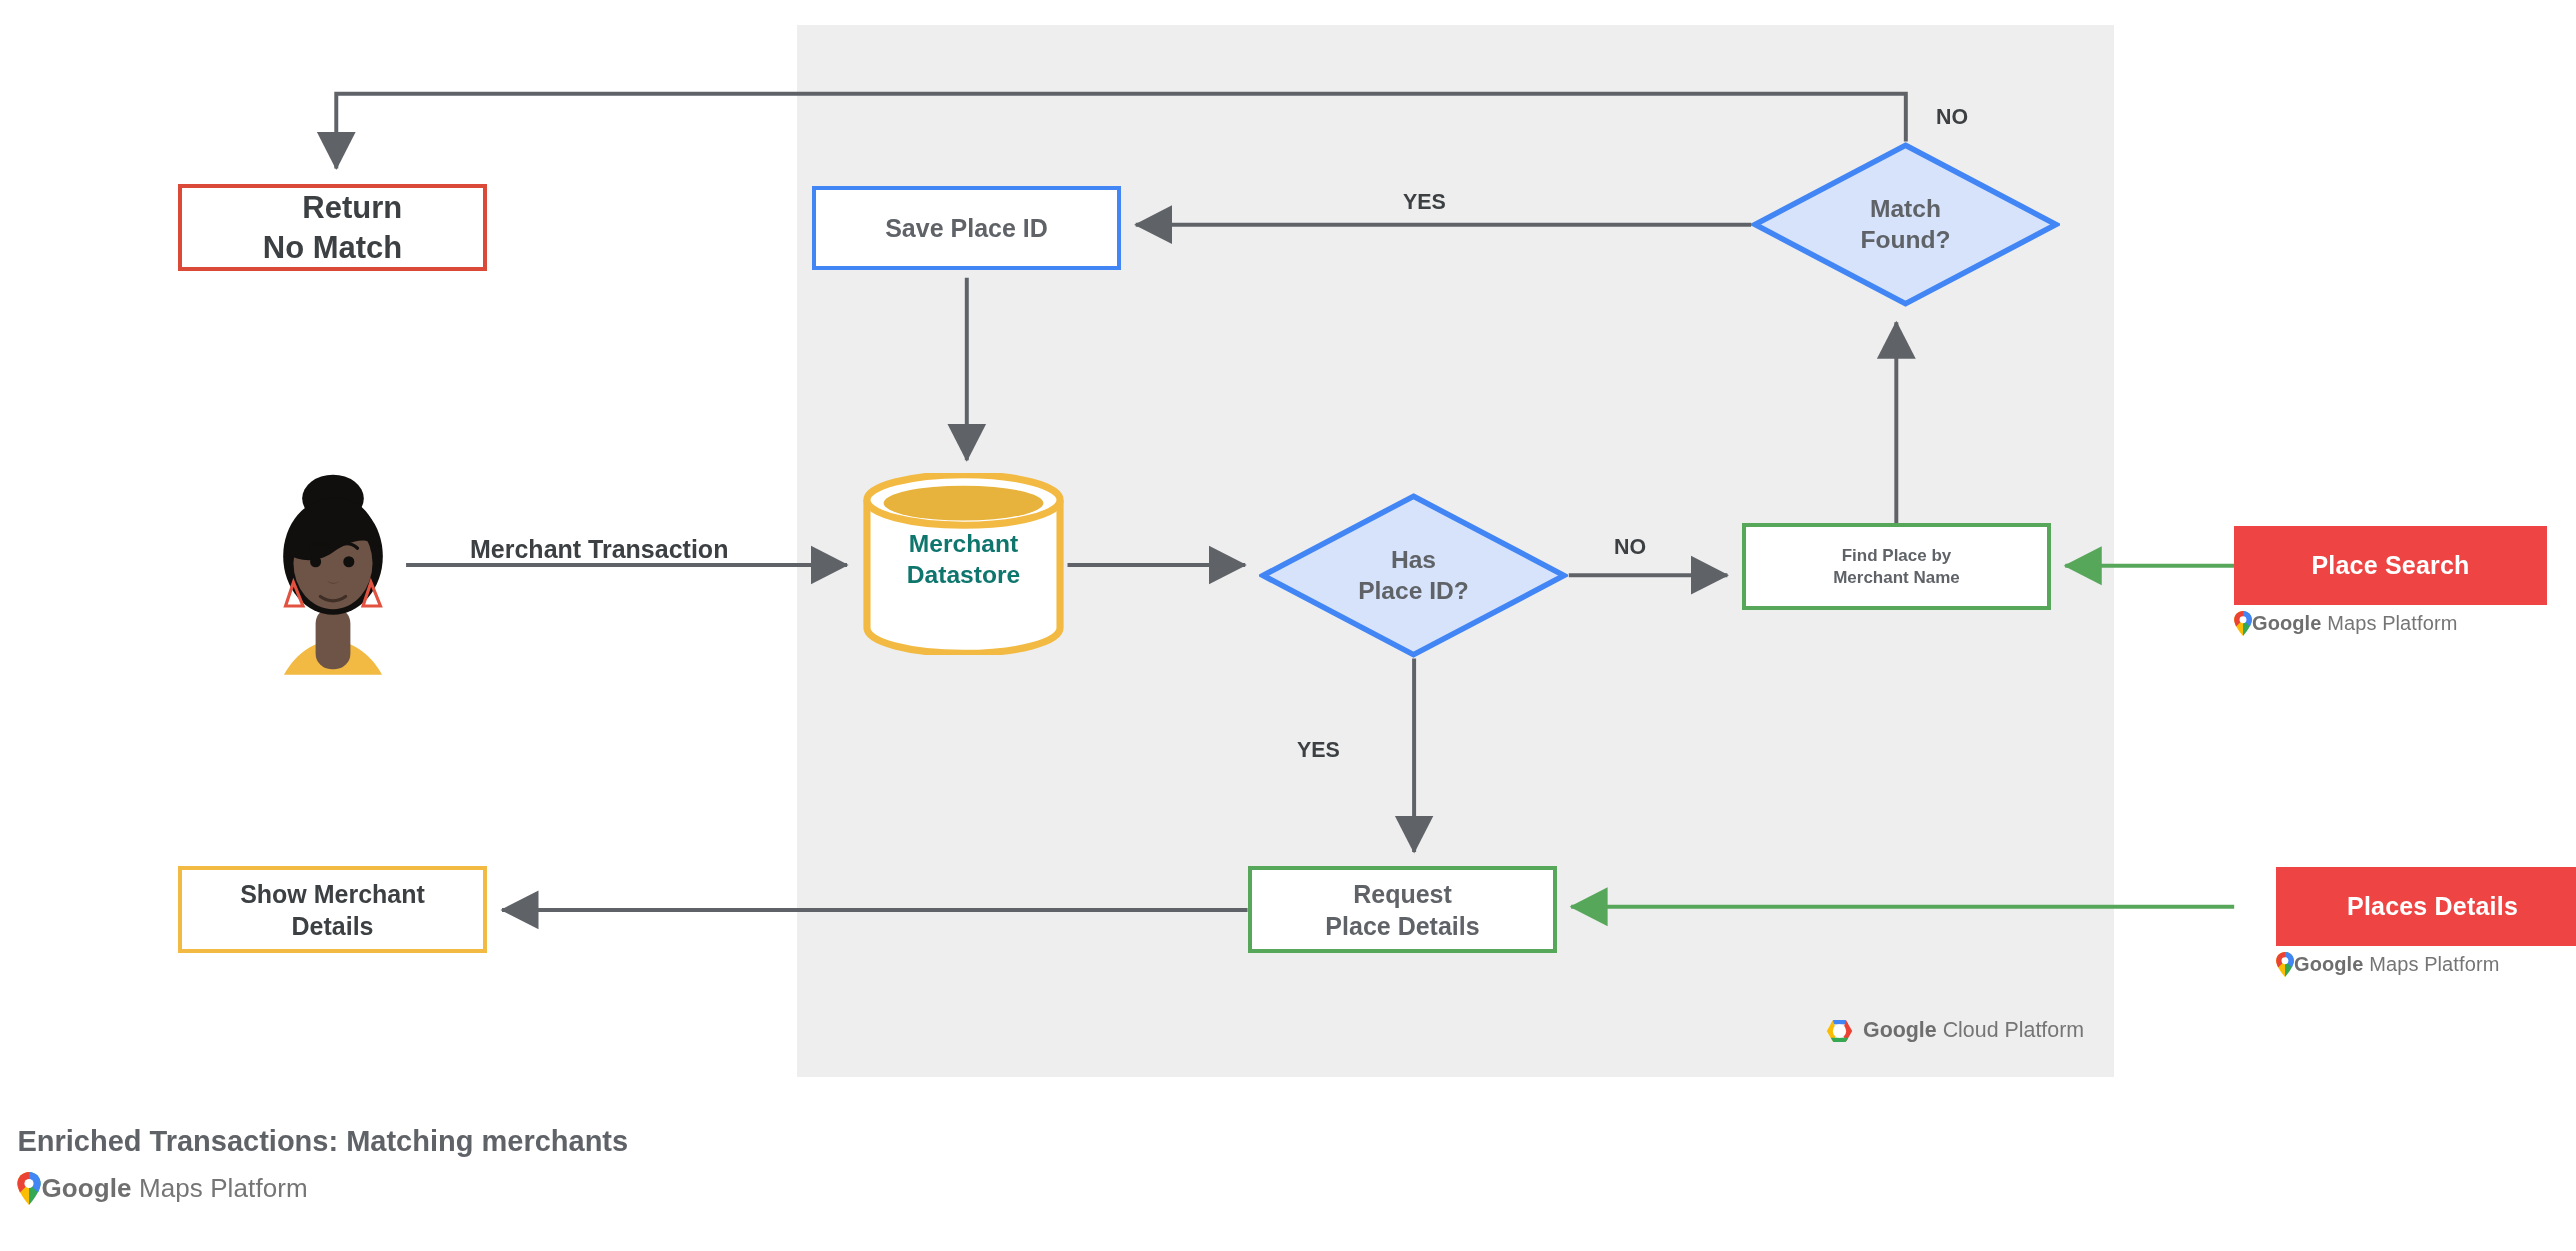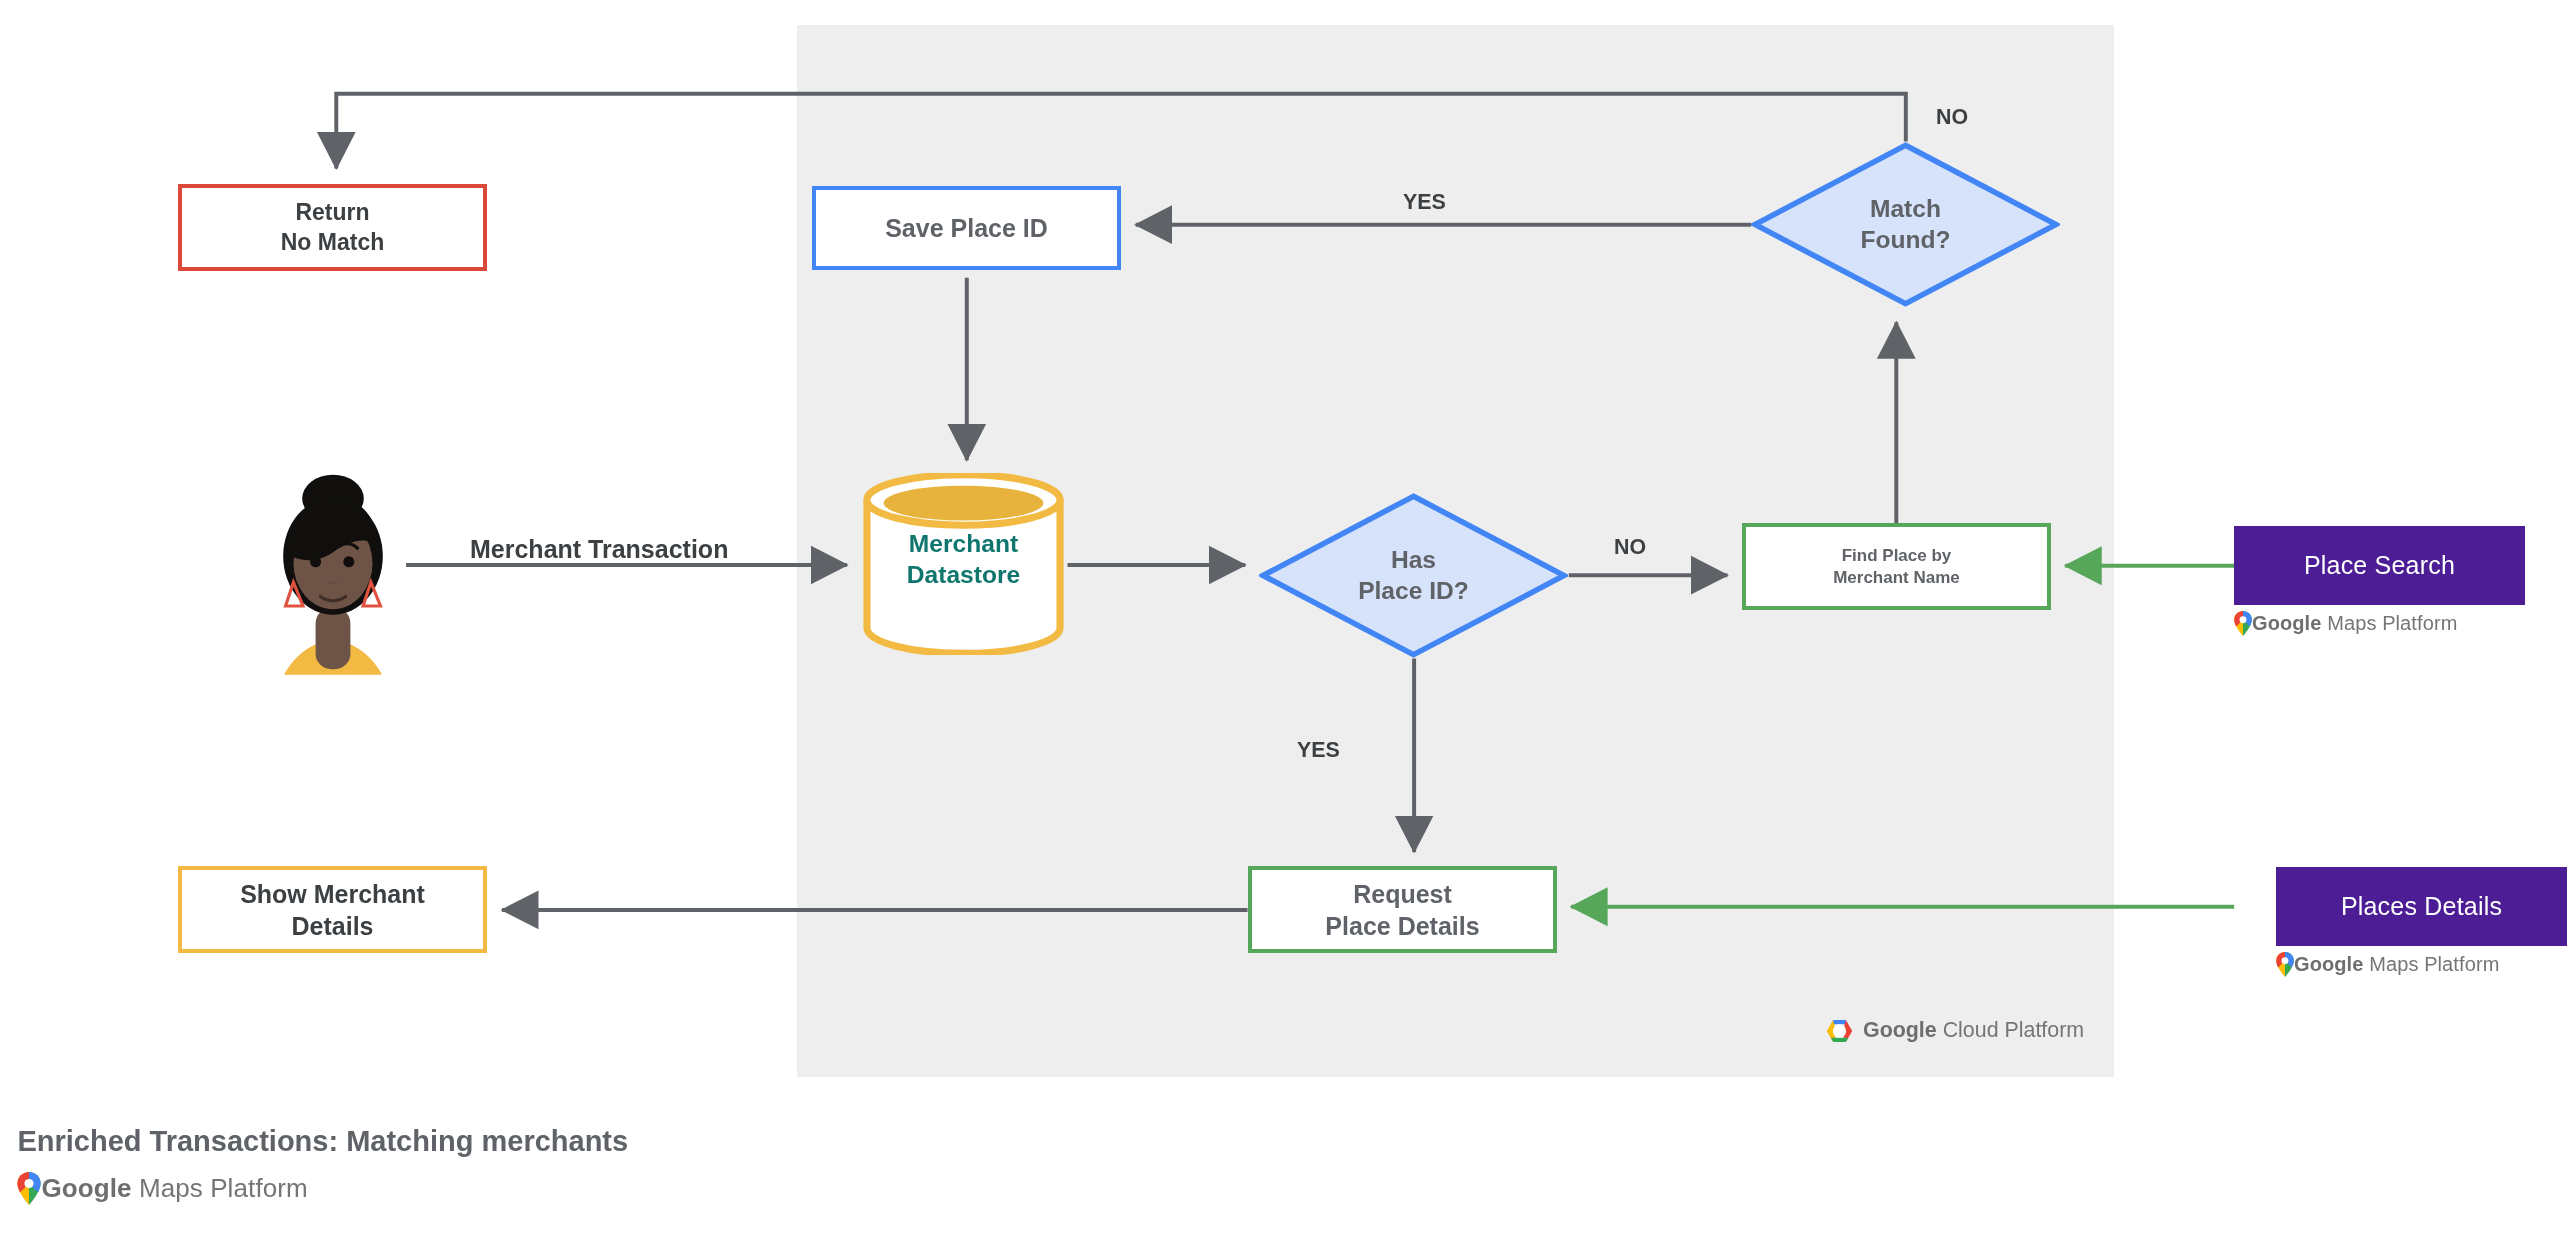--- a/index.html
+++ b/index.html
@@ -59,21 +59,22 @@
     background: #FFFFFF;
     border-style: solid;
   }
 
   .node-return-no-match {
     left: 178px; top: 184px;
     width: 309px; height: 87px;
     border-width: 4.8px;
     border-color: #DB4A38;
     color: #3C4043;
-    font-size: 23px;
+    font-size: 31px;
+    text-align: right;
   }
   .node-show-merchant-details {
     left: 178px; top: 866px;
     width: 309px; height: 87px;
     border-width: 4.8px;
     border-color: #F2BA42;
     color: #3C4043;
     font-size: 25px;
   }
   .node-save-place-id {
@@ -97,29 +98,29 @@
     border-color: #57A75B;
     font-size: 25px;
   }
 
   
   .gmp-block {
     position: absolute;
   }
   .gmp-card {
     box-sizing: border-box;
-    width: 291px;
+    width: 313px;
     height: 79px;
-    background: #4c1d95;
+    background: #ef4444;
     color: #FFFFFF;
     display: flex;
     align-items: center;
     justify-content: center;
     font-size: 25px;
-    font-weight: 400;
+    font-weight: 700;
     letter-spacing: 0.2px;
   }
   .gmp-block-place-search { left: 2234px; top: 526px; }
   .gmp-block-places-details { left: 2234px; top: 867px; padding-left: 42px; }
 
   
   .gmp-lockup {
     display: flex;
     align-items: center;
     gap: 0;

